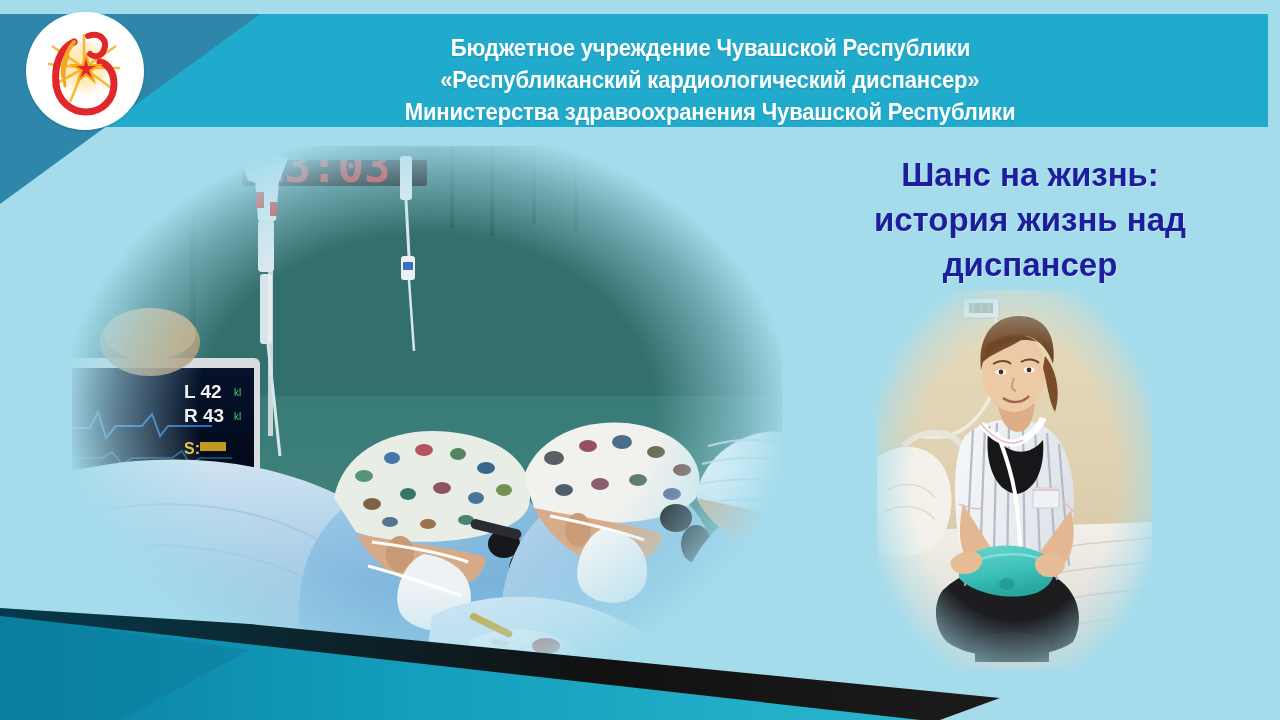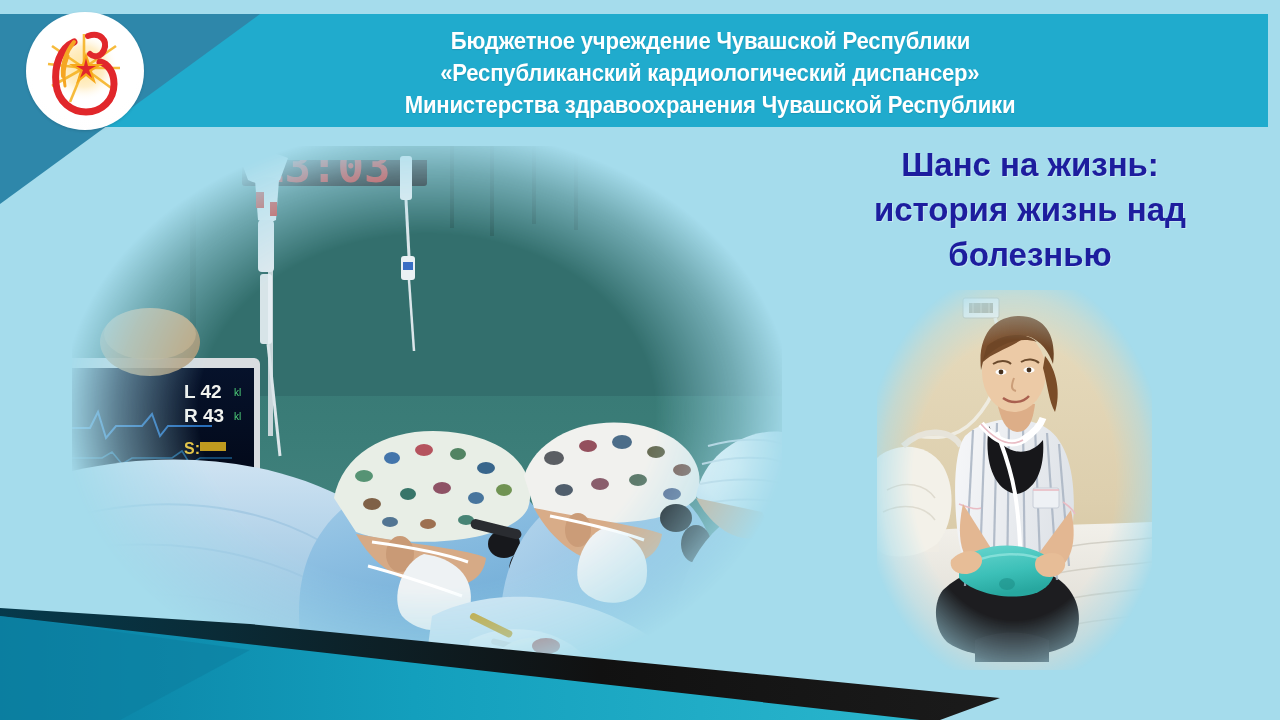--- a/index.html
+++ b/index.html
@@ -14,21 +14,21 @@
 
   
   .top-strip{position:absolute;left:0;top:0;width:1280px;height:14px;background:#a5dcec;z-index:2;}
 
   
   .header-band{
     position:absolute;left:0;top:14px;width:1268px;height:113px;
     background:#20abcd;z-index:3;
   }
   .header-text{
-    position:absolute;left:200px;top:21px;width:1020px;height:105px;z-index:6;
+    position:absolute;left:200px;top:28px;width:1020px;height:105px;z-index:6;
     display:flex;flex-direction:column;align-items:center;justify-content:center;
     gap:1px;
   }
   .header-text .line{
     color:#ffffff;font-weight:bold;font-size:23px;line-height:31px;
     letter-spacing:-0.2px;white-space:nowrap;
     text-shadow:0 1px 1px rgba(0,0,0,.12);
     transform:scaleX(.96);transform-origin:center;
   }
 
@@ -65,21 +65,21 @@
   .photo-patient{
     position:absolute;left:877px;top:290px;width:275px;height:380px;z-index:4;
     overflow:hidden;
     -webkit-mask-image:radial-gradient(ellipse 56% 56% at 50% 50%,#000 66%,rgba(0,0,0,.5) 86%,rgba(0,0,0,0) 99%);
     mask-image:radial-gradient(ellipse 56% 56% at 50% 50%,#000 66%,rgba(0,0,0,.5) 86%,rgba(0,0,0,0) 99%);
   }
   .photo-patient svg{display:block;}
 
   
   .headline{
-    position:absolute;left:800px;top:142px;width:460px;z-index:6;
+    position:absolute;left:800px;top:152px;width:460px;z-index:6;
     text-align:center;color:#1d1d9e;
     font-weight:bold;font-size:33px;line-height:45px;
     text-shadow:1px 1px 0 rgba(255,255,255,.35);
   }
   .headline .hl{display:block;white-space:nowrap;}
 </style>
 </head>
 <body>
 
 <div class="slide">
@@ -455,16 +455,16 @@
 
         <polygon points="60,40 64,52 77,52 66,59 70,72 60,64 50,72 54,59 43,52 56,52" fill="#f7a81b"></polygon>
         <polygon points="60,46 62,54 70,54 63,58 66,66 60,61 54,66 57,58 50,54 58,54" fill="#e1272b"></polygon>
       </svg>
     </div>
   </div>
 
   <div class="headline">
     <span class="hl">Шанс на жизнь:</span>
     <span class="hl">история жизнь над</span>
-    <span class="hl">болезнью</span>
+    <span class="hl">диспансер</span>
   </div>
 
 </div>
 
 </body></html>

